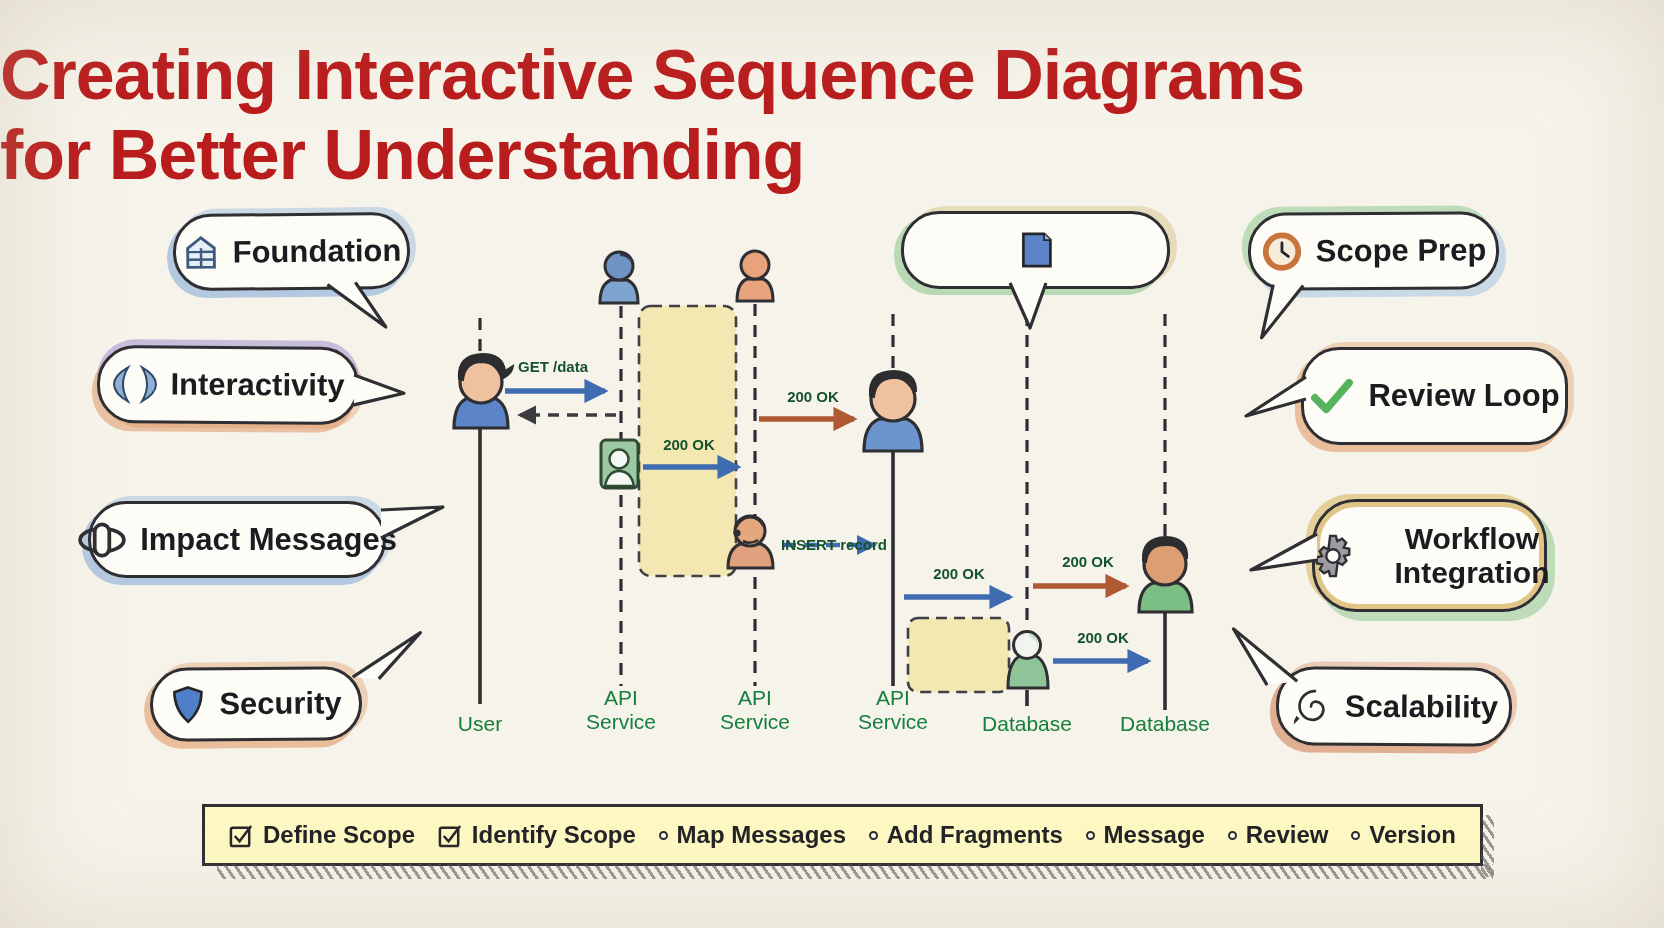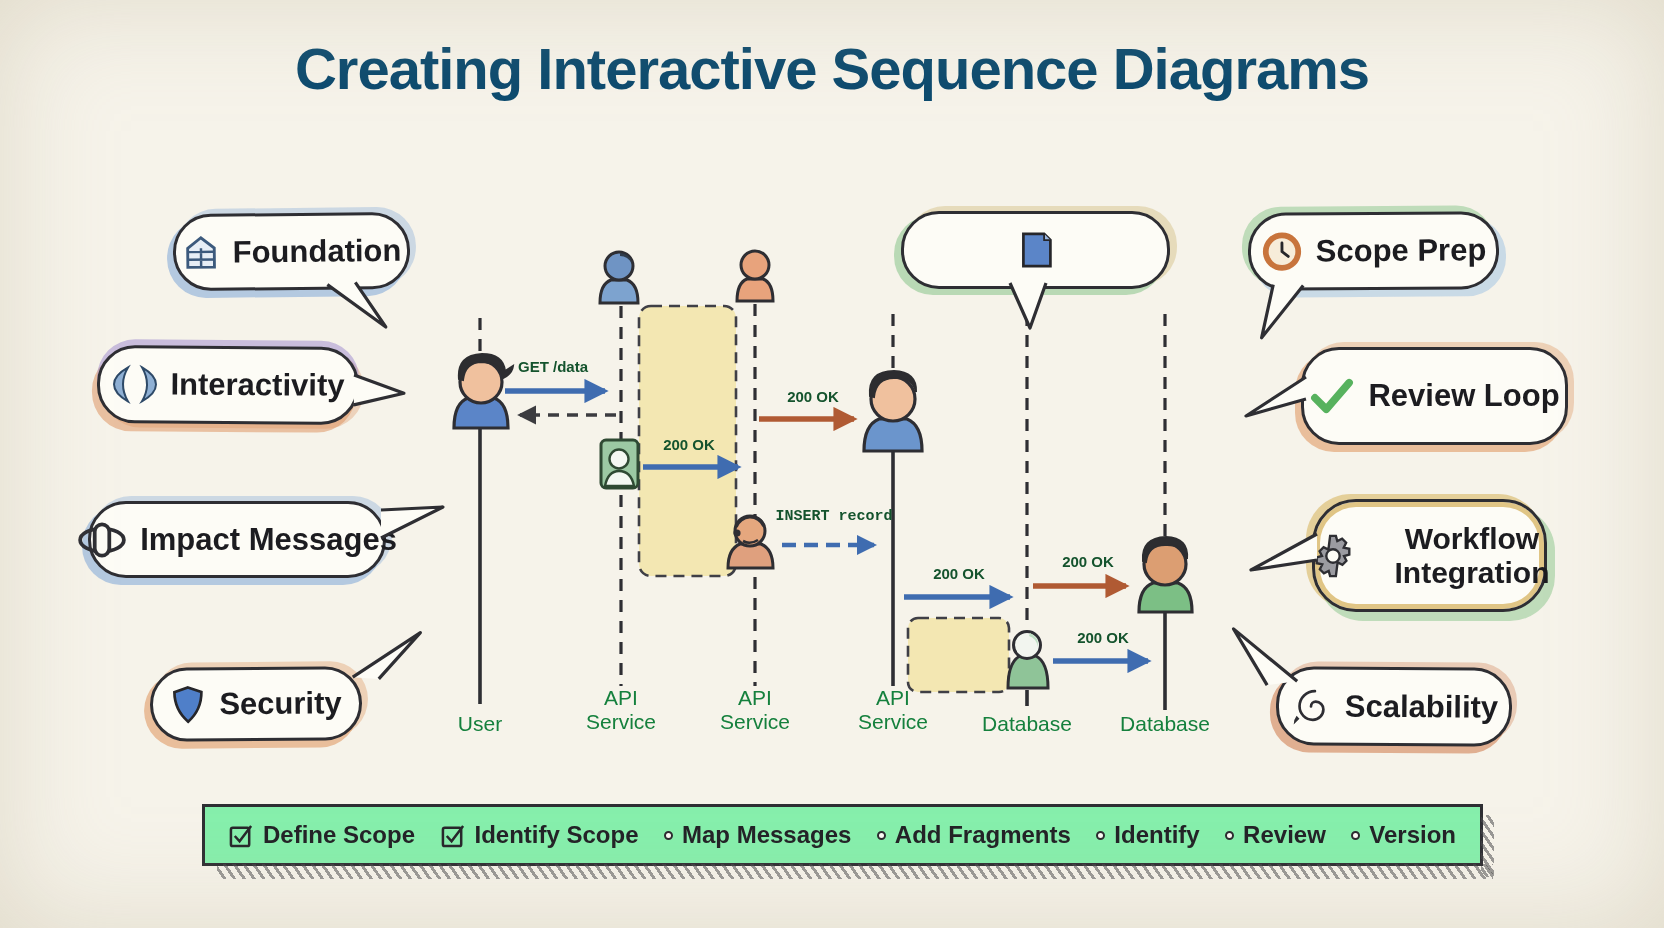--- a/index.html
+++ b/index.html
@@ -1,21 +1,21 @@
 <!DOCTYPE html>
 <html><head>
 <meta charset="utf-8">
 <style>
   * { margin:0; padding:0; box-sizing:border-box; }
   body { background:#e8e4d8; font-family:"Liberation Sans","DejaVu Sans",sans-serif; }
   .page { position:relative; width:1664px; height:928px; background:#f6f3ea; overflow:hidden; color:#1e1e22; }
   .page::after { content:""; position:absolute; inset:0; box-shadow:inset 0 0 110px rgba(190,178,150,.38); pointer-events:none; }
 
-  .title { position:absolute; top:36px; left:0; right:0; text-align:center;
-           font-weight:bold; font-size:58px; line-height:1.14; letter-spacing:-1px; color:#0c4a6e; }
+  .title { position:absolute; top:36px; left:0; right:0; 
+           font-weight:bold; font-size:70px; line-height:1.14; letter-spacing:-1px; color:#b91c1c; }
   .title span { display:block; }
 
   .bubble { position:absolute; background:#fdfcf6; border:3.5px solid #2e2e33; border-radius:38px;
             display:flex; align-items:center; justify-content:center; gap:13px;
             font-size:31px; font-weight:bold; color:#1c1c20; padding:0 16px; }
   .bubble .blabel { white-space:nowrap; }
   .bubble svg.icon { flex:0 0 auto; }
   .tail { position:absolute; overflow:visible; }
   .tail path { fill:#fdfcf6; stroke:#2e2e33; stroke-width:3.2; stroke-linejoin:round; }
 
@@ -27,21 +27,21 @@
   .sh-tan-green { border-color:#2e2e33; box-shadow:inset 0 0 0 5px #e0c585, 7px 8px 0 1px rgba(145,200,145,.55), -5px -4px 0 1px rgba(224,197,133,.8); }
   .sh-orange2 { box-shadow:-5px 6px 0 1px rgba(210,130,85,.6), 4px -4px 0 1px rgba(210,130,85,.35); }
 
   .wrap2 { white-space:normal !important; width:156px; line-height:1.12; text-align:center; font-size:30px; }
 
   .msg { position:absolute; transform:translateX(-50%); font-size:15px; font-weight:bold; color:#14532d; white-space:nowrap; }
   .actor-label { position:absolute; transform:translateX(-50%); font-size:21px; font-weight:normal;
                  color:#15803d; text-align:center; line-height:1.15; }
 
   .checkbar { position:absolute; left:202px; top:804px; width:1281px; height:62px;
-              background:#86efac; border:3.5px solid #2e2e33; display:flex; align-items:center;
+              background:#fef9c3; border:3.5px solid #2e2e33; display:flex; align-items:center;
               justify-content:space-between; padding:0 24px; font-size:24px; font-weight:bold; color:#222226; }
   .checkbar::after { content:""; position:absolute; left:12px; right:-13px; bottom:-16px; height:15px;
               background:repeating-linear-gradient(55deg, rgba(70,70,70,0) 0 5px, rgba(75,75,78,.55) 5px 8px); }
   .checkbar::before { content:""; position:absolute; right:-14px; top:8px; bottom:-14px; width:13px;
               background:repeating-linear-gradient(55deg, rgba(70,70,70,0) 0 4px, rgba(75,75,78,.55) 4px 7px); }
   .chk { display:flex; align-items:center; gap:9px; white-space:nowrap; }
   .bullet { width:9px; height:9px; border:2.5px solid #2b2b2f; border-radius:50%; background:#fcfbf5; display:inline-block; }
 
   svg.seq { position:absolute; left:0; top:0; }
 </style>
@@ -134,20 +134,21 @@
 
     <g>
       <path d="M1008 688 Q1008 662 1020 656 L1036 656 Q1048 662 1048 688 Z" fill="#8fc498" stroke="#2e2e33" stroke-width="3"></path>
       <circle cx="1027" cy="645" r="13.5" fill="#f2f5ef" stroke="#2e2e33" stroke-width="3"></circle>
       <path d="M1030 633 Q1039 637 1038 647 Q1036 638 1029 636 Z" fill="#bfe0c4"></path>
     </g>
   </svg>
 
   <div class="title">
     <span>Creating Interactive Sequence Diagrams</span>
+    <span>for Better Understanding</span>
   </div>
 
   <div class="bubble sh-blue" style="left:173px;top:213px;width:237px;height:77px;transform:rotate(-0.6deg);">
     <svg class="icon" width="38" height="38" viewBox="0 0 40 40">
       <path d="M6 15 L20 4 L34 15 V35 H6 Z" fill="#e7eef6" stroke="#3c5a7d" stroke-width="3"></path>
       <path d="M6 19 H34 M20 15 V35 M6 27 H34" fill="none" stroke="#3c5a7d" stroke-width="2.6"></path>
     </svg>
     <span class="blabel">Foundation</span>
     <svg class="tail" style="right:16px;bottom:-45px;" width="72" height="52" viewBox="0 0 72 52">
       <path d="M8 5 L66 48 L36 3"></path>
@@ -237,21 +238,21 @@
       <path d="M29 4 L29 11 L36 11" fill="#9db9e0" stroke="#26262a" stroke-width="2"></path>
     </svg>
     <svg class="tail" style="left:100px;bottom:-46px;" width="48" height="52" viewBox="0 0 48 52">
       <path d="M6 3 L26 48 L42 3"></path>
     </svg>
   </div>
 
   <div class="msg" style="left:553px;top:358px;">GET /data</div>
   <div class="msg" style="left:689px;top:436px;">200 OK</div>
   <div class="msg" style="left:813px;top:388px;">200 OK</div>
-  <div class="msg" style="left:834px;top:508px;font-family:Liberation Mono, monospace;">INSERT record</div>
+  <div class="msg" style="left:834px;top:536px;">INSERT record</div>
   <div class="msg" style="left:959px;top:565px;">200 OK</div>
   <div class="msg" style="left:1088px;top:553px;">200 OK</div>
   <div class="msg" style="left:1103px;top:629px;">200 OK</div>
 
   <div class="actor-label" style="left:480px;top:712px;">User</div>
   <div class="actor-label" style="left:621px;top:686px;width:84px;">API Service</div>
   <div class="actor-label" style="left:755px;top:686px;width:84px;">API Service</div>
   <div class="actor-label" style="left:893px;top:686px;width:84px;">API Service</div>
   <div class="actor-label" style="left:1027px;top:712px;width:120px;">Database</div>
   <div class="actor-label" style="left:1165px;top:712px;width:120px;">Database</div>
@@ -274,21 +275,21 @@
     <div class="chk">
       <span class="bullet"></span>
       <span>Map Messages</span>
     </div>
     <div class="chk">
       <span class="bullet"></span>
       <span>Add Fragments</span>
     </div>
     <div class="chk">
       <span class="bullet"></span>
-      <span>Identify</span>
+      <span>Message</span>
     </div>
     <div class="chk">
       <span class="bullet"></span>
       <span>Review</span>
     </div>
     <div class="chk">
       <span class="bullet"></span>
       <span>Version</span>
     </div>
   </div>

